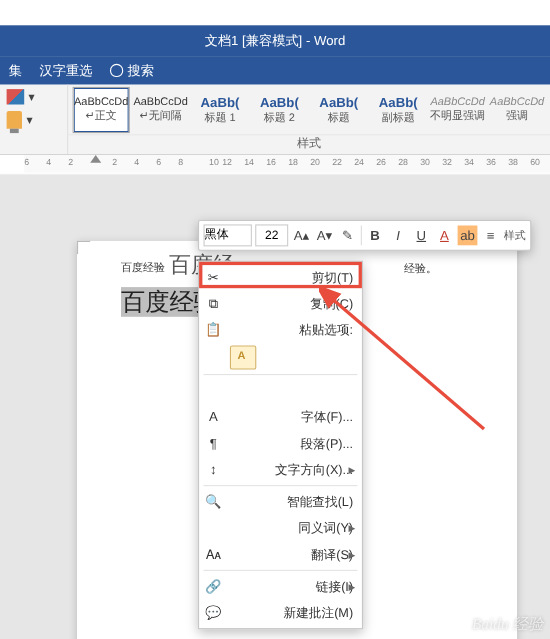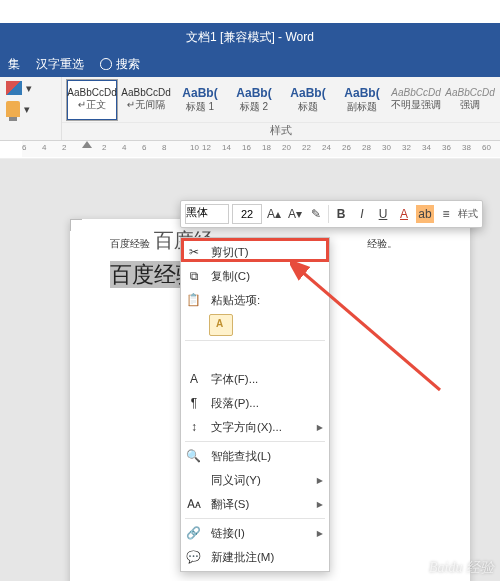--- a/index.html
+++ b/index.html
@@ -47,21 +47,21 @@
 .mini-toolbar select,.mini-toolbar .mt-box { height:20px; font-size:11px; border:1px solid #ccc; background:#fff; }
 .mt-font { width:44px; }
 .mt-size { width:30px; text-align:center; line-height:18px; }
 .mt-btn { width:18px; height:18px; display:flex; align-items:center; justify-content:center; font-size:12px; color:#444; cursor:pointer; border:1px solid transparent; }
 .mt-sep { width:1px; height:18px; background:#ddd; }
 .mt-styles { font-size:10px; color:#555; }
 
 .context-menu { position:absolute; left:180px; top:237px; width:150px; background:#fff; border:1px solid #c7c7c7; box-shadow:0 3px 10px rgba(0,0,0,.25); z-index:5; padding:2px 0; }
 .cm-item { height:24px; display:flex; align-items:center; font-size:11.5px; color:#333; padding:0 8px 0 4px; gap:8px; cursor:pointer; position:relative; }
 .cm-icon { width:18px; height:18px; display:flex; align-items:center; justify-content:center; font-size:12px; }
-.cm-label { flex:1; white-space:nowrap; }
+.cm-label { flex:1; white-space:nowrap;text-align:right; }
 .cm-sub:after { content:"▶"; font-size:8px; color:#666; position:absolute; right:6px; }
 .cm-sep { height:1px; background:#e3e3e3; margin:2px 4px; }
 .paste-icon { width:24px; height:22px; background:#fff2cc; border:1px solid #d4b36a; border-radius:2px; position:relative; margin:2px 0 4px 28px; }
 .paste-icon:before { content:"A"; position:absolute; top:3px; left:6px; font-size:10px; font-weight:bold; color:#c09030; }
 
 .highlight-box { position:absolute; border:3px solid #e74c3c; z-index:6; pointer-events:none; }
 .hb1 { left:181px; top:238px; width:148px; height:24px; }
 .arrow-svg { position:absolute; left:290px; top:260px; z-index:7; pointer-events:none; }
 
 .watermark { position:absolute; right:6px; bottom:4px; font-size:14px; font-style:italic; color:rgba(255,255,255,.65); text-shadow:0 0 3px rgba(0,0,0,.3); z-index:10; font-family:Georgia,serif; }

